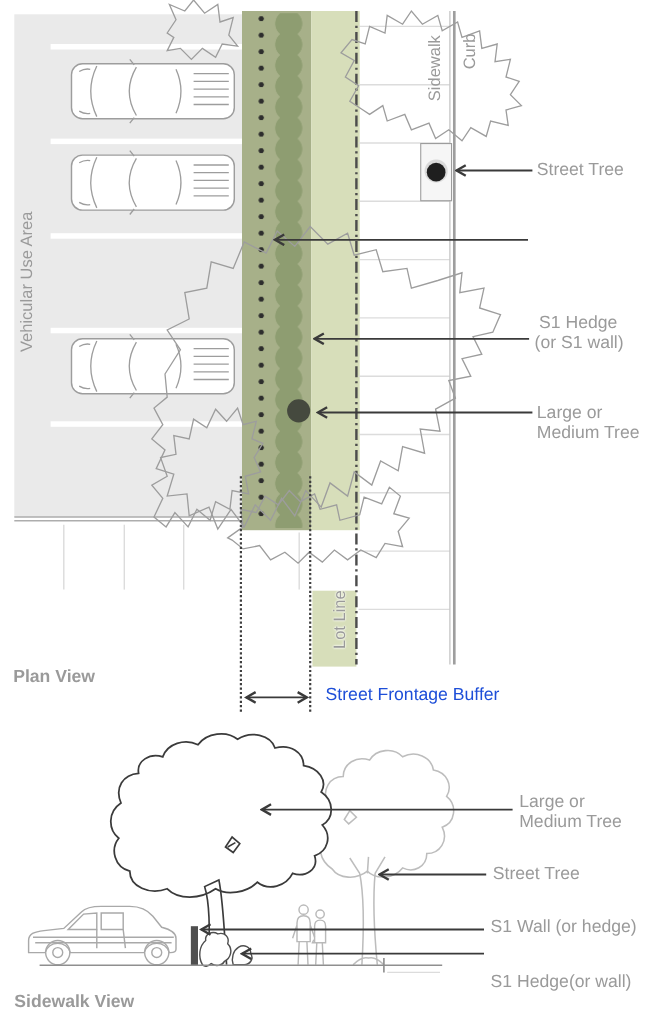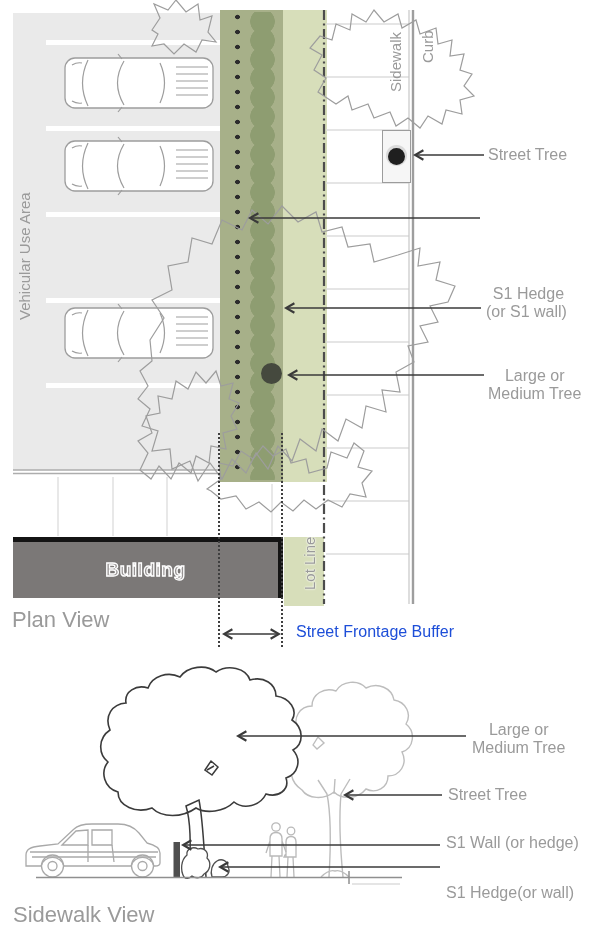--- a/index.html
+++ b/index.html
@@ -20,22 +20,22 @@
   .tree-dot{background:var(--tree_dot);border-radius:50%;}
   .building{background:var(--building_gray);border-top:5px solid #141414;border-right:5px solid #141414;
             display:flex;align-items:center;justify-content:center;}
   .building-label{font-weight:700;font-size:19px;letter-spacing:.5px;color:#989494;
                   -webkit-text-stroke:1.3px #ffffff;}
   .ext-dotted{border-left:2px dotted #3f3f3f;width:0;}
   .well{border:1.5px solid #9c9c9c;background:radial-gradient(circle at 50% 48%, #dadada 10px, #f6f6f6 11px);}
   .well-dot{background:#1f1f1f;border-radius:50%;}
 
   
-  .lbl{color:var(--label_gray);font-size:16px;line-height:18px;white-space:nowrap;text-align:center;}
-  .title{color:var(--label_gray);font-size:22px;white-space:nowrap;}
+  .lbl{color:var(--label_gray);font-size:16px;line-height:18px;white-space:nowrap;}
+  .title{color:var(--label_gray);font-size:16px;white-space:nowrap;font-weight:bold;}
   .vtext{writing-mode:vertical-rl;transform:rotate(180deg);color:var(--label_gray);
          font-size:15px;white-space:nowrap;text-align:left;}
   .lotline-text{text-shadow:0 0 2px #fff,0 0 2px #fff;}
 
   
   svg.linework{position:absolute;left:0;top:0;pointer-events:none;}
   .arrow{stroke:var(--arrow_ink);stroke-width:1.6;fill:none;}
   .ahp{fill:none;stroke:var(--arrow_ink);stroke-width:1.8;}
   .jag{stroke:var(--outline_gray);stroke-width:1.2;fill:none;stroke-linejoin:miter;}
   .carline{stroke:var(--outline_gray);stroke-width:1.2;fill:none;}
@@ -65,23 +65,20 @@
   <div class="abs stripe" style="top:298px;"></div>
   <div class="abs stripe" style="top:383px;"></div>
 
   <div class="abs band-dark" style="left:220px;top:10px;width:63px;height:472px;"></div>
   <div class="abs band-light" style="left:283px;top:10px;width:44px;height:472px;"></div>
   <div class="abs band-light" style="left:284px;top:537px;width:40px;height:69px;"></div>
   <div class="abs wall-dots" style="left:234px;top:13px;width:7px;height:466px;"></div>
   <div class="abs scallops" style="left:249px;top:12px;width:27px;height:468px;"></div>
   <div class="abs tree-dot" style="left:261px;top:363px;width:21px;height:21px;"></div>
 
-  <div class="abs building" style="left:13px;top:537px;width:270px;height:61px;">
-    <span class="building-label">Building</span>
-  </div>
 
   <svg class="linework" width="607" height="941" viewBox="0 0 607 941">
     <defs>
       <marker id="ah" viewBox="0 0 10 10" refX="8.5" refY="5" markerWidth="7.5" markerHeight="7.5" orient="auto-start-reverse">
         <path class="ahp" d="M1.5,1 L8.5,5 L1.5,9"></path>
       </marker>
     </defs>
 
     <g>
       <line class="edge2" x1="13" y1="470" x2="220" y2="470"></line>

